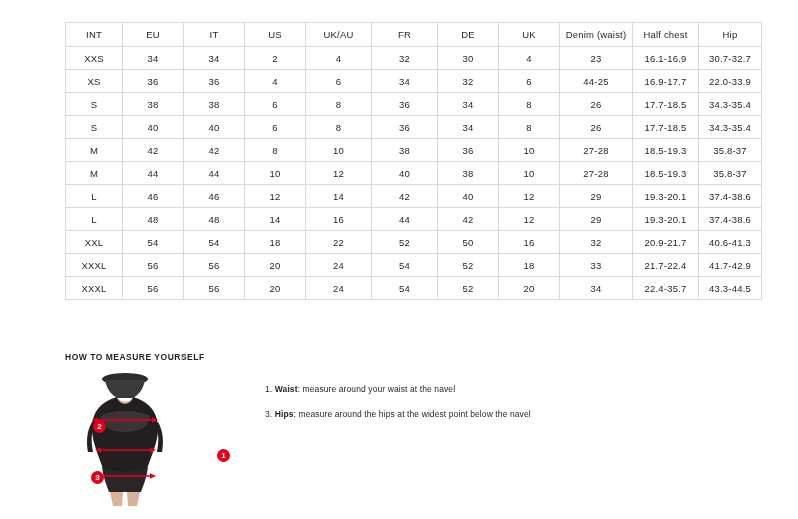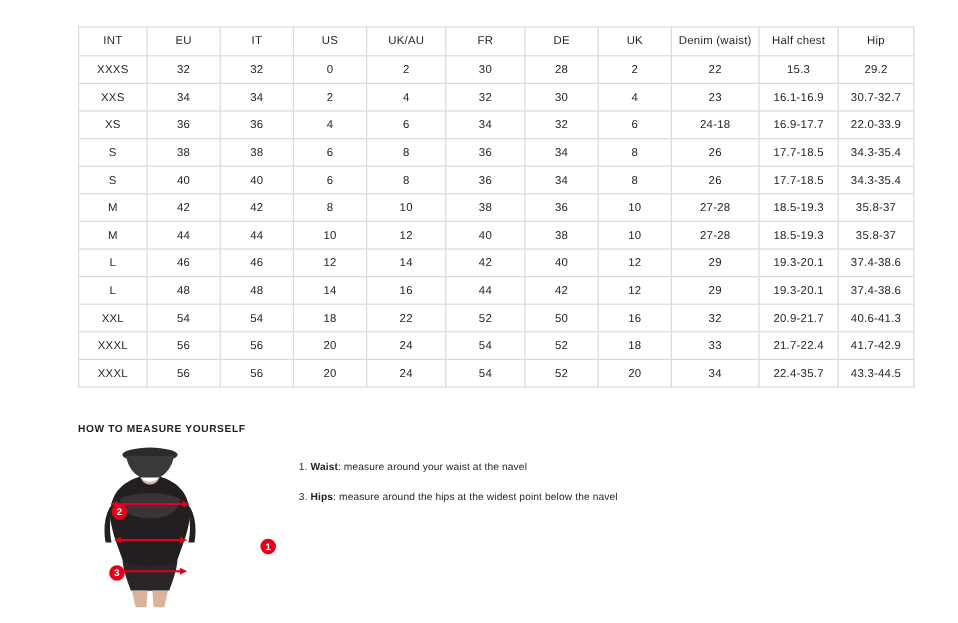--- a/index.html
+++ b/index.html
@@ -78,21 +78,21 @@
     display: flex;
     align-items: flex-start;
   }
   .figure {
     position: relative;
     width: 120px;
     height: 135px;
     flex: 0 0 120px;
   }
   .notes {
-    margin-left: 64px;
+    margin-left: 80px;
     padding-top: 12px;
   }
   .note {
     font-size: 8.5px;
     line-height: 1.25;
     color: #231f20;
     margin-bottom: 14px;
     letter-spacing: 0.1px;
   }
   .note b { font-weight: bold; }
@@ -145,33 +145,20 @@
           <td>FR</td>
           <td>DE</td>
           <td>UK</td>
           <td>Denim (waist)</td>
           <td>Half chest</td>
           <td>Hip</td>
         </tr>
       </thead>
       <tbody>
         <tr>
-          <td>XXXS</td>
-          <td>32</td>
-          <td>32</td>
-          <td>0</td>
-          <td>2</td>
-          <td>30</td>
-          <td>28</td>
-          <td>2</td>
-          <td>22</td>
-          <td>15.3</td>
-          <td>29.2</td>
-        </tr>
-        <tr>
           <td>XXS</td>
           <td>34</td>
           <td>34</td>
           <td>2</td>
           <td>4</td>
           <td>32</td>
           <td>30</td>
           <td>4</td>
           <td>23</td>
           <td>16.1-16.9</td>
@@ -179,21 +166,21 @@
         </tr>
         <tr>
           <td>XS</td>
           <td>36</td>
           <td>36</td>
           <td>4</td>
           <td>6</td>
           <td>34</td>
           <td>32</td>
           <td>6</td>
-          <td>24-18</td>
+          <td>44-25</td>
           <td>16.9-17.7</td>
           <td>22.0-33.9</td>
         </tr>
         <tr>
           <td>S</td>
           <td>38</td>
           <td>38</td>
           <td>6</td>
           <td>8</td>
           <td>36</td>

